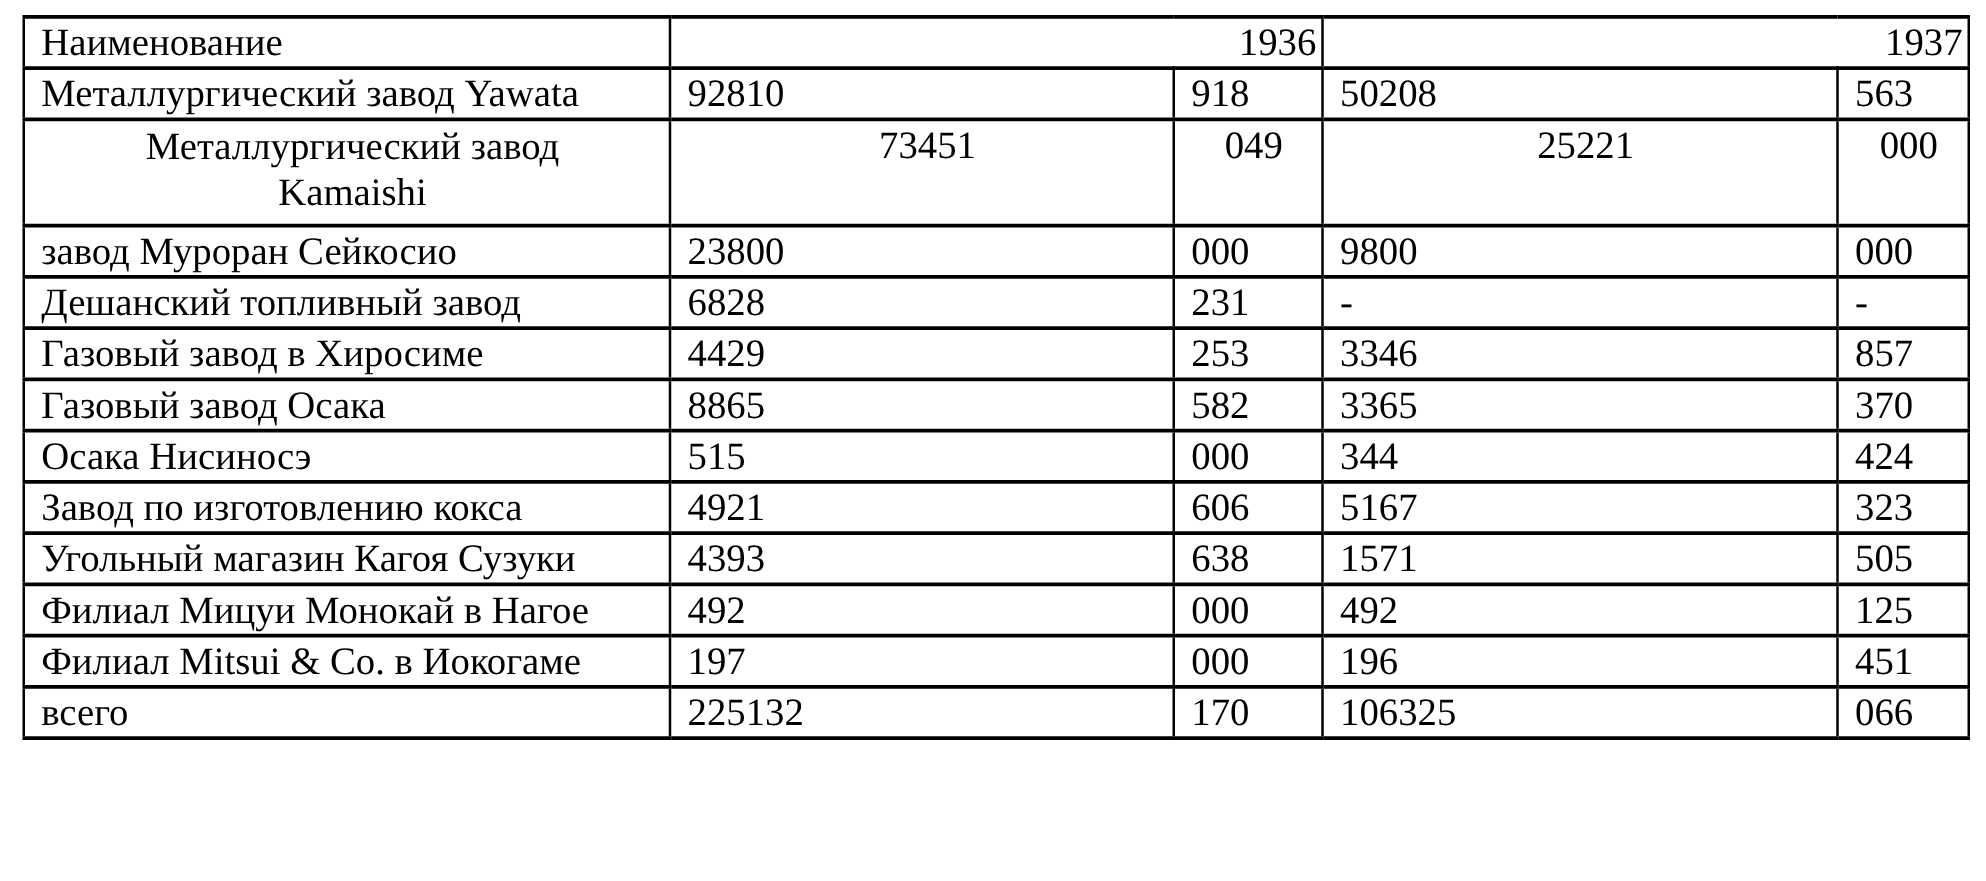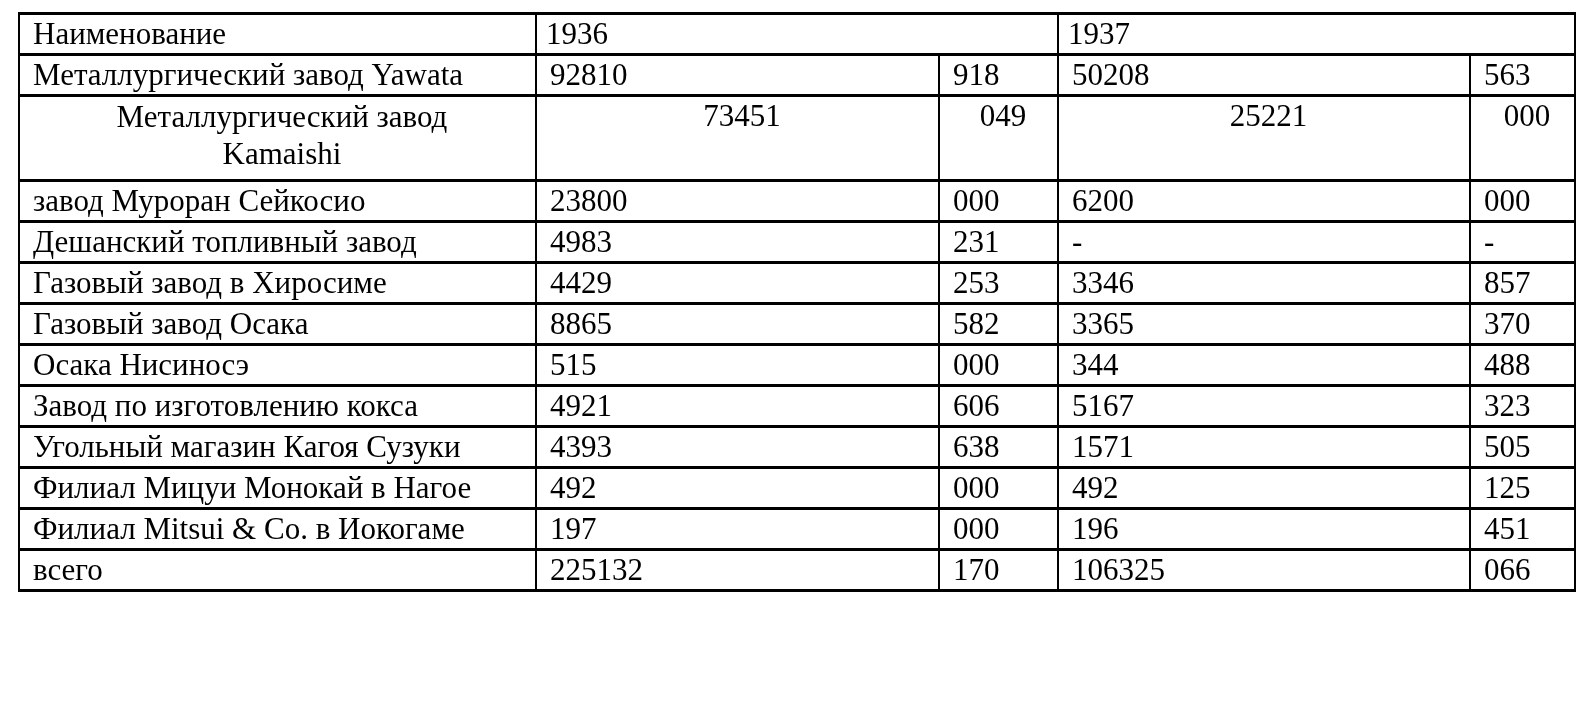--- a/index.html
+++ b/index.html
@@ -32,21 +32,21 @@
     font-weight: normal;
     line-height: 36px;
     height: 36px;
     padding: 1px 4px 1px 13px;
     text-align: left;
     vertical-align: top;
     overflow: hidden;
     white-space: nowrap;
   }
   .doc-table th.year-head {
-    text-align: left;
+    text-align: right;
     padding-left: 9px;
   }
   .doc-table td.c-num {
   }
   .doc-table tr.tall-row td {
     height: 80px;
     text-align: center;
   }
   .doc-table tr.tall-row td div {
     line-height: 37px;
@@ -86,26 +86,26 @@
           </td>
     <td class="c-num">73451</td>
     <td class="c-num">049</td>
     <td class="c-num">25221</td>
     <td class="c-num">000</td>
   </tr>
         <tr>
     <td class="c-name">завод Муроран Сейкосио</td>
     <td class="c-num">23800</td>
     <td class="c-num">000</td>
-    <td class="c-num">6200</td>
+    <td class="c-num">9800</td>
     <td class="c-num">000</td>
   </tr>
         <tr>
     <td class="c-name">Дешанский топливный завод</td>
-    <td class="c-num">4983</td>
+    <td class="c-num">6828</td>
     <td class="c-num">231</td>
     <td class="c-num">-</td>
     <td class="c-num">-</td>
   </tr>
         <tr>
     <td class="c-name">Газовый завод в Хиросиме</td>
     <td class="c-num">4429</td>
     <td class="c-num">253</td>
     <td class="c-num">3346</td>
     <td class="c-num">857</td>
@@ -115,21 +115,21 @@
     <td class="c-num">8865</td>
     <td class="c-num">582</td>
     <td class="c-num">3365</td>
     <td class="c-num">370</td>
   </tr>
         <tr>
     <td class="c-name">Осака Нисиносэ</td>
     <td class="c-num">515</td>
     <td class="c-num">000</td>
     <td class="c-num">344</td>
-    <td class="c-num">488</td>
+    <td class="c-num">424</td>
   </tr>
         <tr>
     <td class="c-name">Завод по изготовлению кокса</td>
     <td class="c-num">4921</td>
     <td class="c-num">606</td>
     <td class="c-num">5167</td>
     <td class="c-num">323</td>
   </tr>
         <tr>
     <td class="c-name">Угольный магазин Кагоя Сузуки</td>

